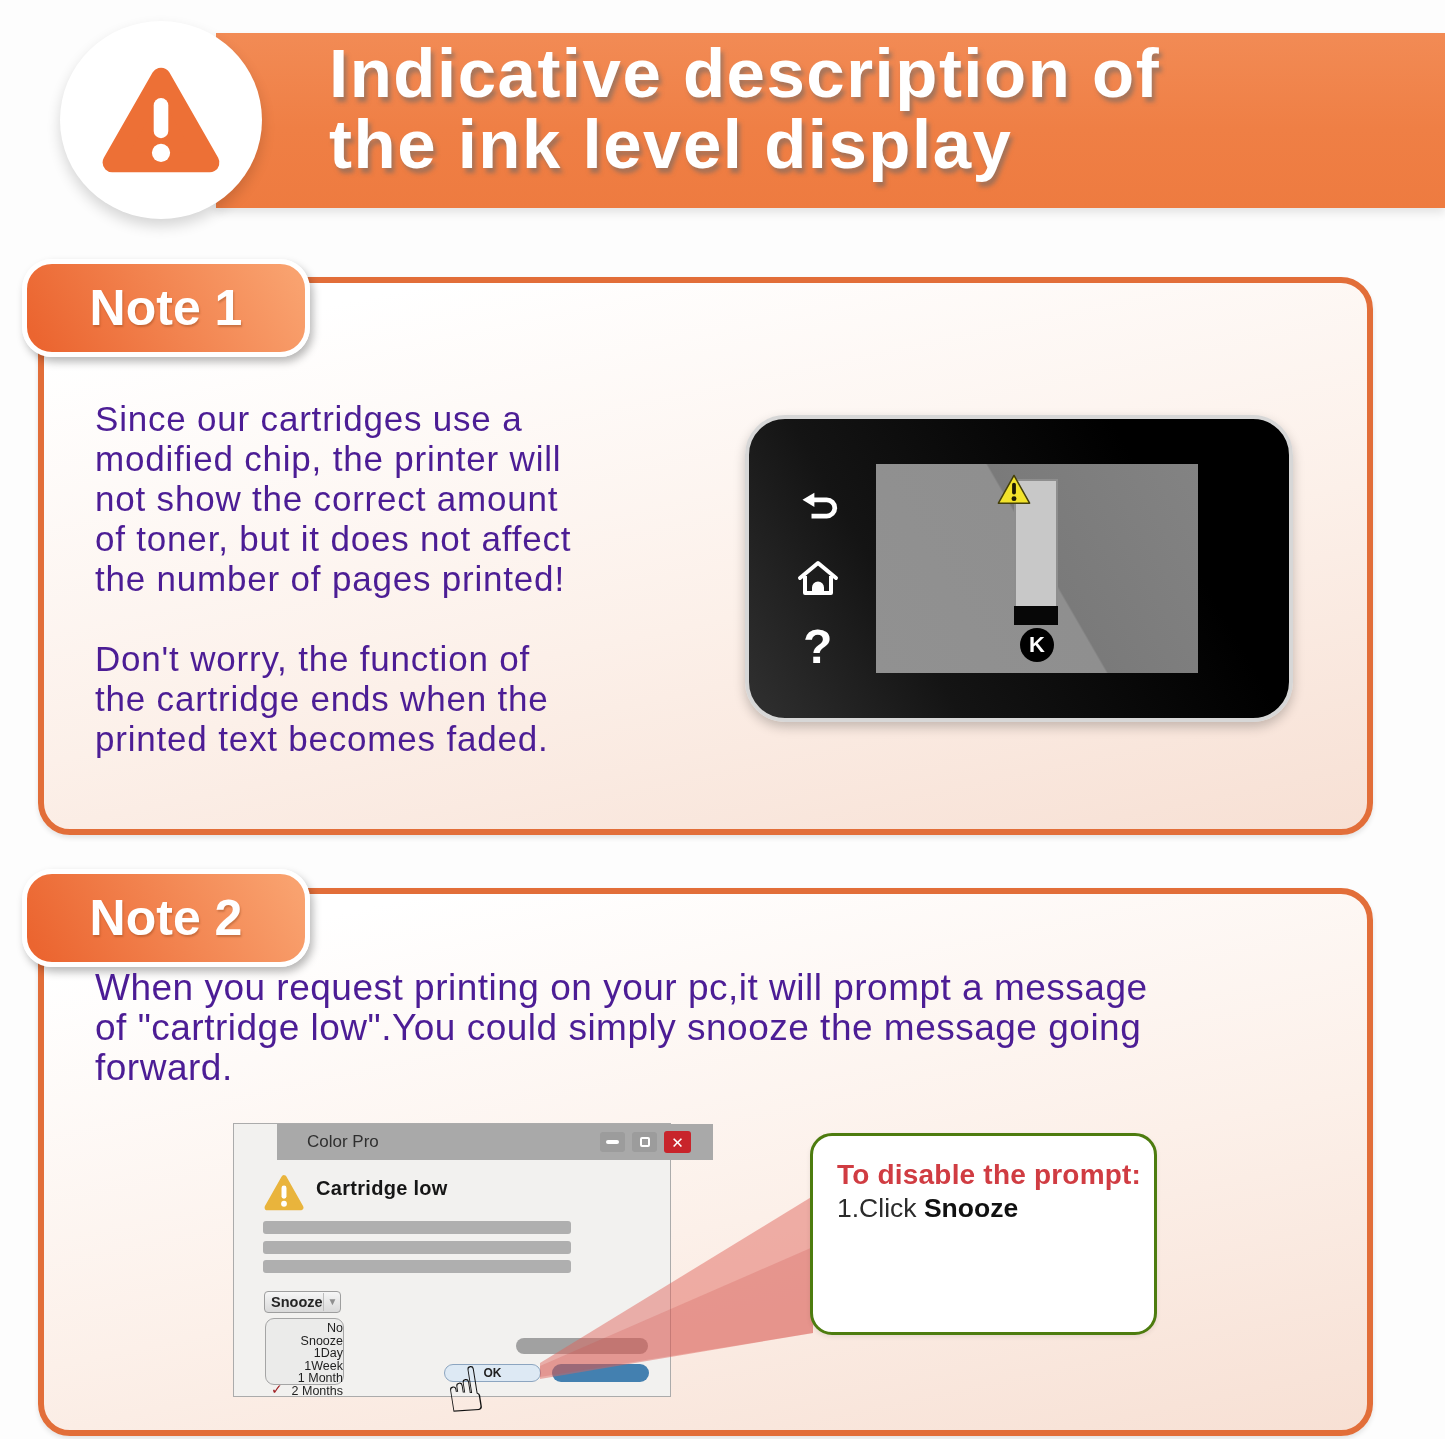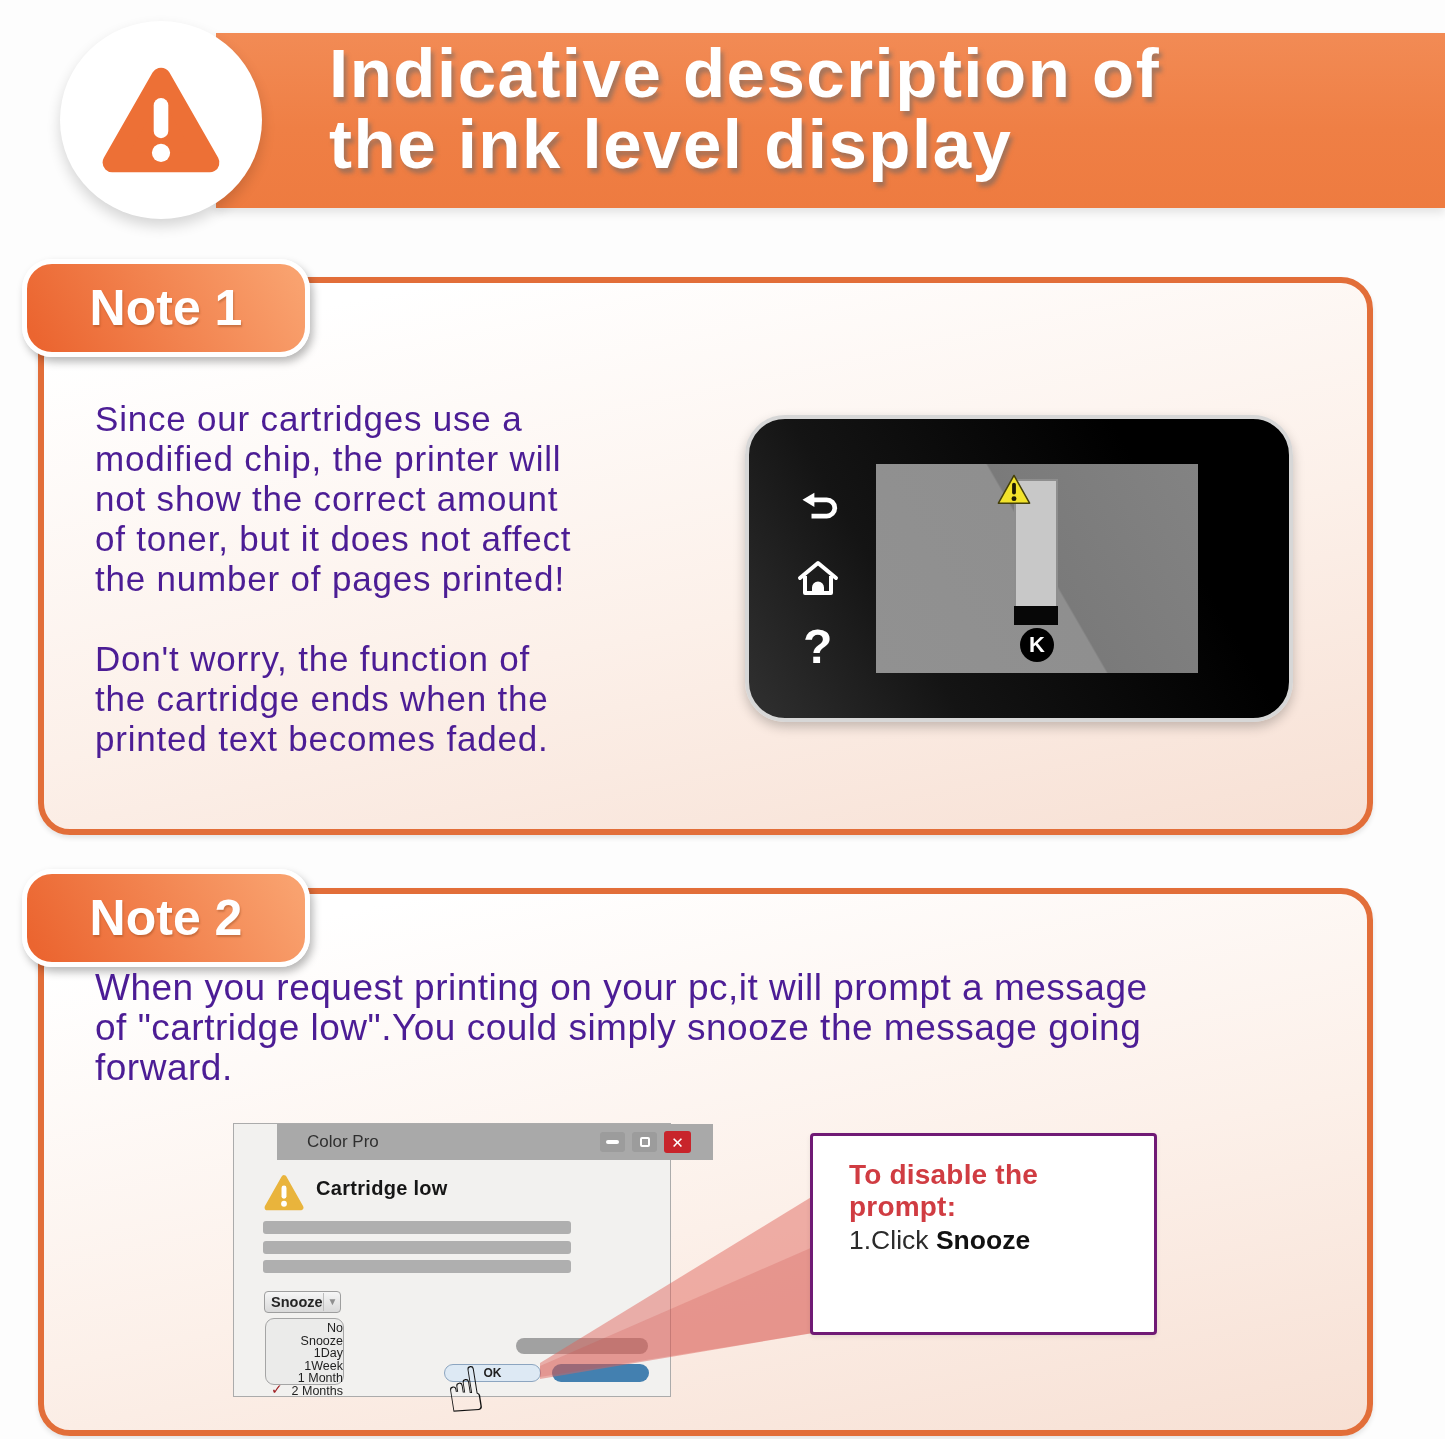--- a/index.html
+++ b/index.html
@@ -80,21 +80,21 @@
   .gray-btn{position:absolute;left:282px;top:214px;width:132px;height:16px;background:#A1A1A1;border-radius:8px;}
   .ok-btn{position:absolute;left:210px;top:240px;width:97px;height:18px;background:#DDE9F4;
     border:1px solid #8CA5C0;border-radius:9px;display:flex;align-items:center;justify-content:center;
     font-size:12px;font-weight:bold;color:#1F1F1F;}
   .blue-btn{position:absolute;left:318px;top:240px;width:97px;height:18px;background:#4380B0;border-radius:9px;}
   
   #beam{position:absolute;left:0;top:0;width:1445px;height:1439px;pointer-events:none;}
   .hand-cursor{position:absolute;left:446px;top:1360px;font-size:62px;line-height:62px;color:#101010;
     transform:rotate(-9deg);font-family:"DejaVu Sans",sans-serif;}
   .callout{position:absolute;left:810px;top:1133px;width:347px;height:202px;background:#fff;
-    border:3px solid #701a75;border-radius:4px;padding:23px 10px 0 36px;box-shadow:0 2px 5px rgba(0,0,0,.08);}
+    border:3px solid #4d7c0f;border-radius:22px;padding:23px 10px 0 24px;box-shadow:0 2px 5px rgba(0,0,0,.08);}
   .callout-title{font-size:28px;font-weight:bold;color:#D03C42;letter-spacing:.2px;}
   .callout-step{font-size:26.5px;line-height:34px;color:#2B2B2B;margin-top:0;}
   .callout-steps{}
   .callout-step b{color:#111;}
 </style>
 </head>
 <body>
 
 <div id="stage">
 

